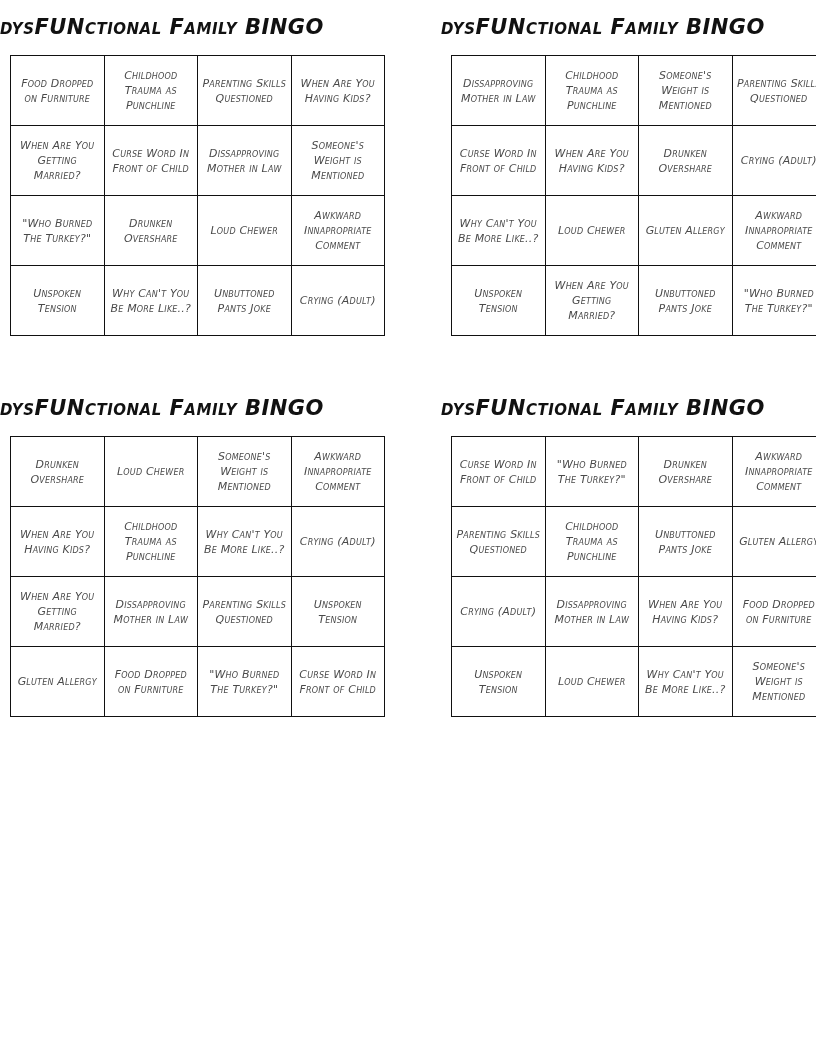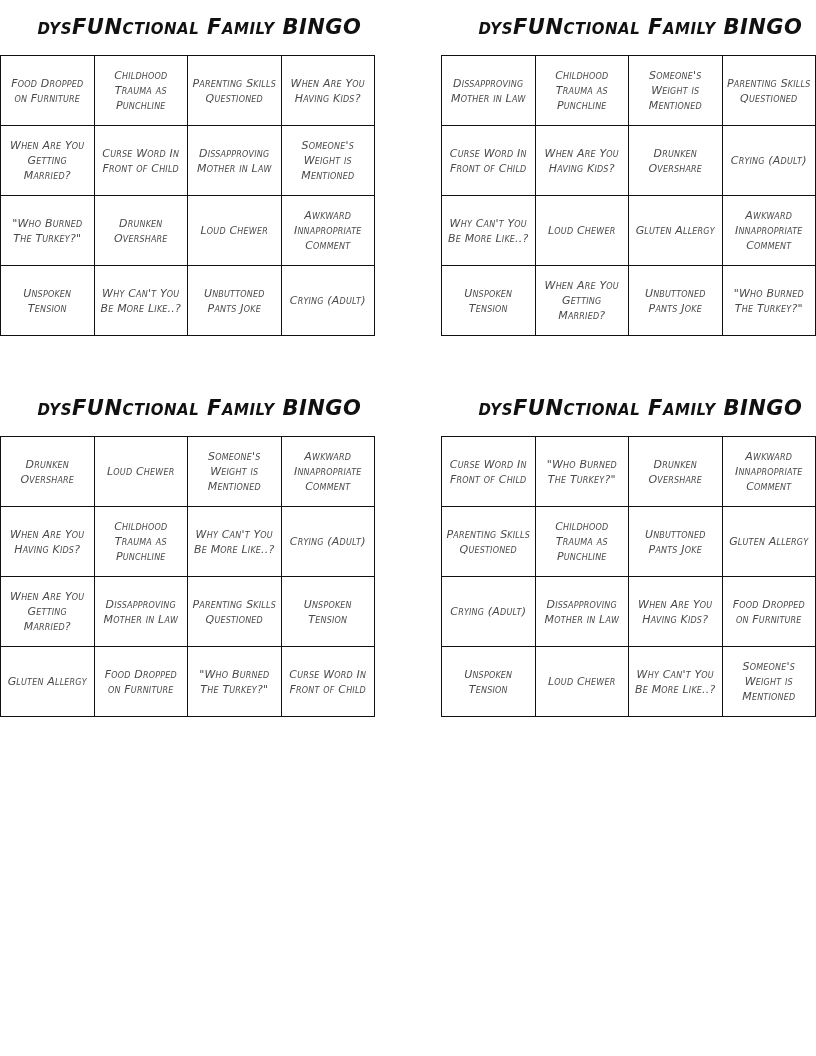--- a/index.html
+++ b/index.html
@@ -17,35 +17,33 @@
     .card {
       position: absolute;
       width: 375px;
     }
     .card-title {
       position: absolute;
       left: 0;
       width: 375px;
       top: 10px;
       height: 34px;
-      text-align: center;
       font-family: "DejaVu Sans", sans-serif;
       font-weight: bold;
       font-style: italic;
       font-size: 21px;
       letter-spacing: 0.5px;
       color: #111111;
       line-height: 34px;
       font-variant: small-caps;
       white-space: nowrap;
-      padding-left: 12px;
     }
     .grid {
       position: absolute;
-      left: 0;
+      left: 10px;
       top: 55px;
       width: 374px;
       height: 280px;
       border-collapse: collapse;
       table-layout: fixed;
     }
     .grid td {
       border: 1.5px solid #111111;
       width: 93.5px;
       height: 70px;

